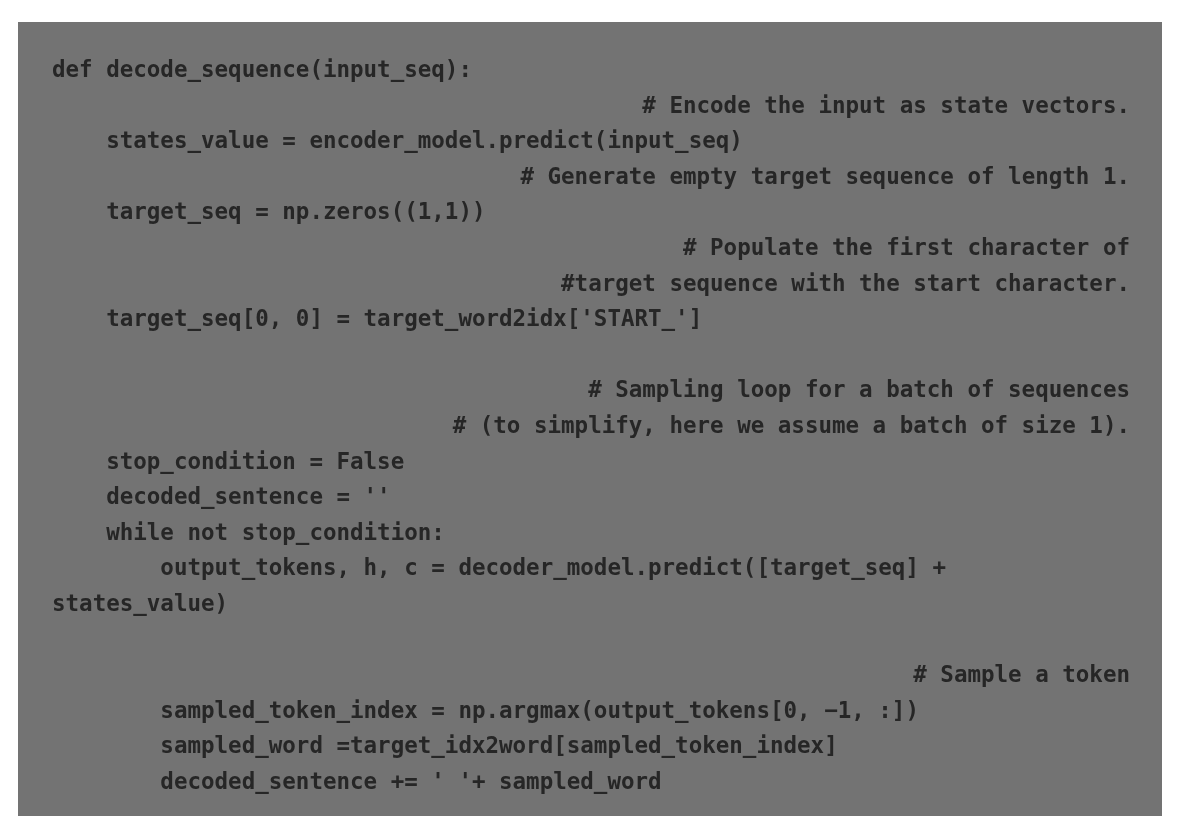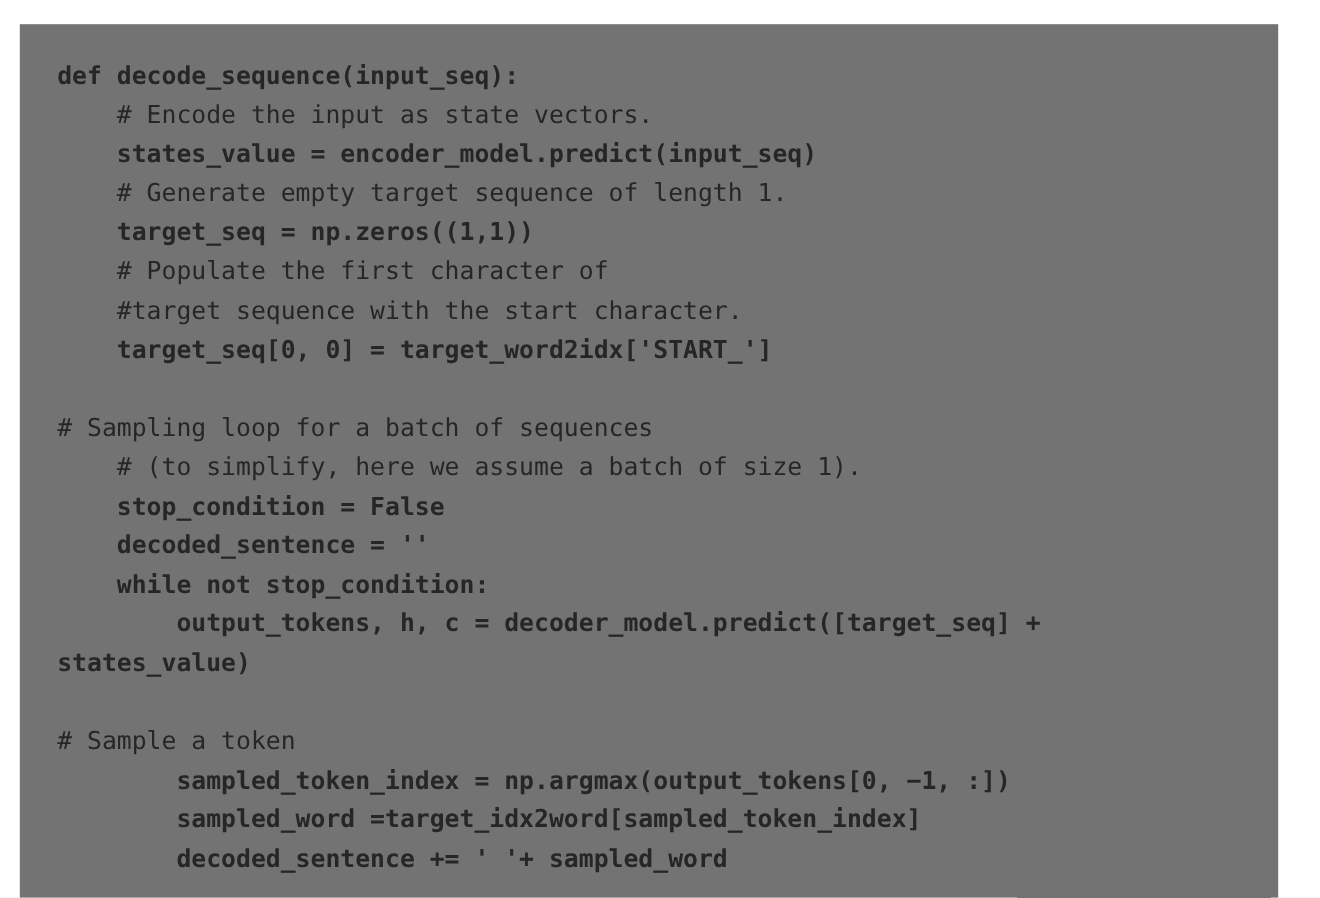--- a/index.html
+++ b/index.html
@@ -52,21 +52,22 @@
     display: block;
     white-space: pre;
     min-height: 35.6px;
   }
 
   .code-line.bold {
     font-weight: bold;
   }
 
   .code-line.comment {
-    font-weight: normal;
+    font-weight: bold;
+    text-align: right;
   }
 
   .code-line.blank {
     height: 35.6px;
   }
 </style>
 </head>
 <body>
 
 <div id="snippet-frame">

